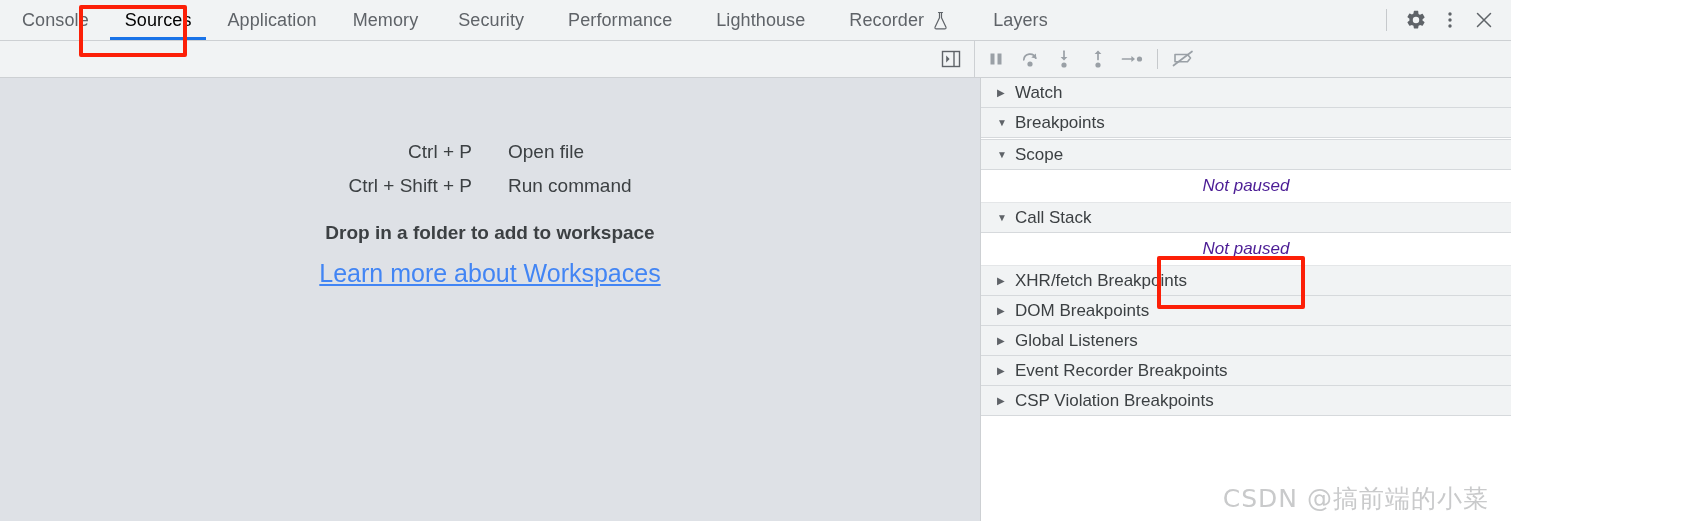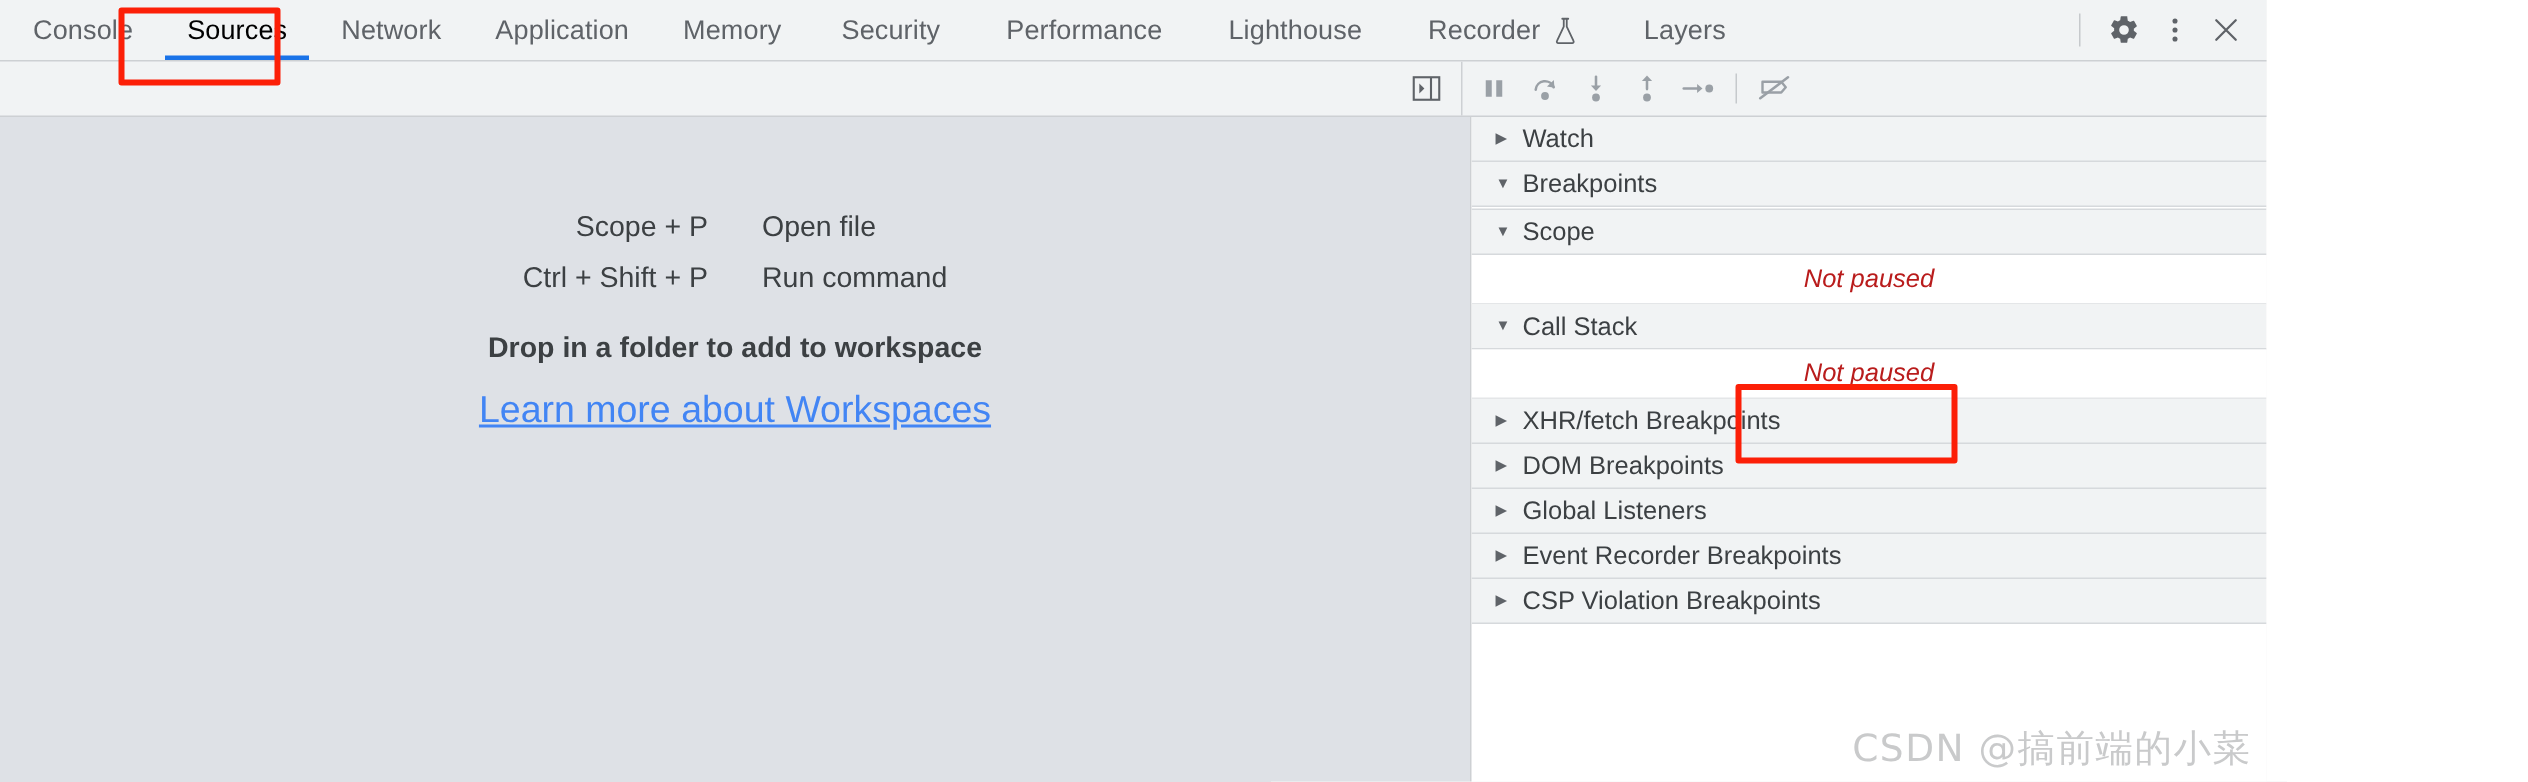--- a/index.html
+++ b/index.html
@@ -241,38 +241,38 @@
     justify-content: center;
     height: 33px;
     min-height: 33px;
     background: #ffffff;
     border-bottom: 1px solid #e4e6e8;
     box-sizing: border-box;
   }
   .empty-row .msg {
     font-style: italic;
     font-size: 17px;
-    color: #b91c1c;
+    color: #4c1d95;
   }
   .cb-group { border-bottom: 1px solid #d6d9dc; padding-bottom: 1px; }
 
   
   .redbox {
     position: absolute;
     border: 4px solid #fc1f07;
     border-radius: 2px;
     pointer-events: none;
     z-index: 40;
   }
   #redbox-sources { left: 79px; top: 5px; width: 100px; height: 44px; }
   #redbox-callstack { left: 1157px; top: 256px; width: 140px; height: 45px; }
 
   .watermark {
     position: absolute;
-    right: 10px;
+    right: 22px;
     bottom: 6px;
     font-size: 25px;
     color: #c9cacb;
     letter-spacing: 1px;
     white-space: nowrap;
     pointer-events: none;
     z-index: 30;
     font-family: "DejaVu Sans", sans-serif;
   }
 </style>
@@ -283,23 +283,20 @@
 
   <div class="tabbar">
     <div class="tabs">
       <div class="tab">
         <span>Console</span>
       </div>
       <div class="tab selected">
         <span>Sources</span>
       </div>
       <div class="tab">
-        <span>Network</span>
-      </div>
-      <div class="tab">
         <span>Application</span>
       </div>
       <div class="tab">
         <span>Memory</span>
       </div>
       <div class="tab wide">
         <span>Security</span>
       </div>
       <div class="tab wide">
         <span>Performance</span>
@@ -397,21 +394,21 @@
       </div>
     </div>
   </div>
 
   <div class="body">
 
     <div class="editor">
       <table class="hint-table">
         <tbody>
             <tr>
-          <td class="hint-key">Scope + P</td>
+          <td class="hint-key">Ctrl + P</td>
           <td class="hint-desc">Open file</td>
         </tr>
         <tr>
           <td class="hint-key">Ctrl + Shift + P</td>
           <td class="hint-desc">Run command</td>
         </tr>
       </tbody>
         </table>
       <div class="drop-text">Drop in a folder to add to workspace</div>
       <div class="learn-link">Learn more about Workspaces</div>

